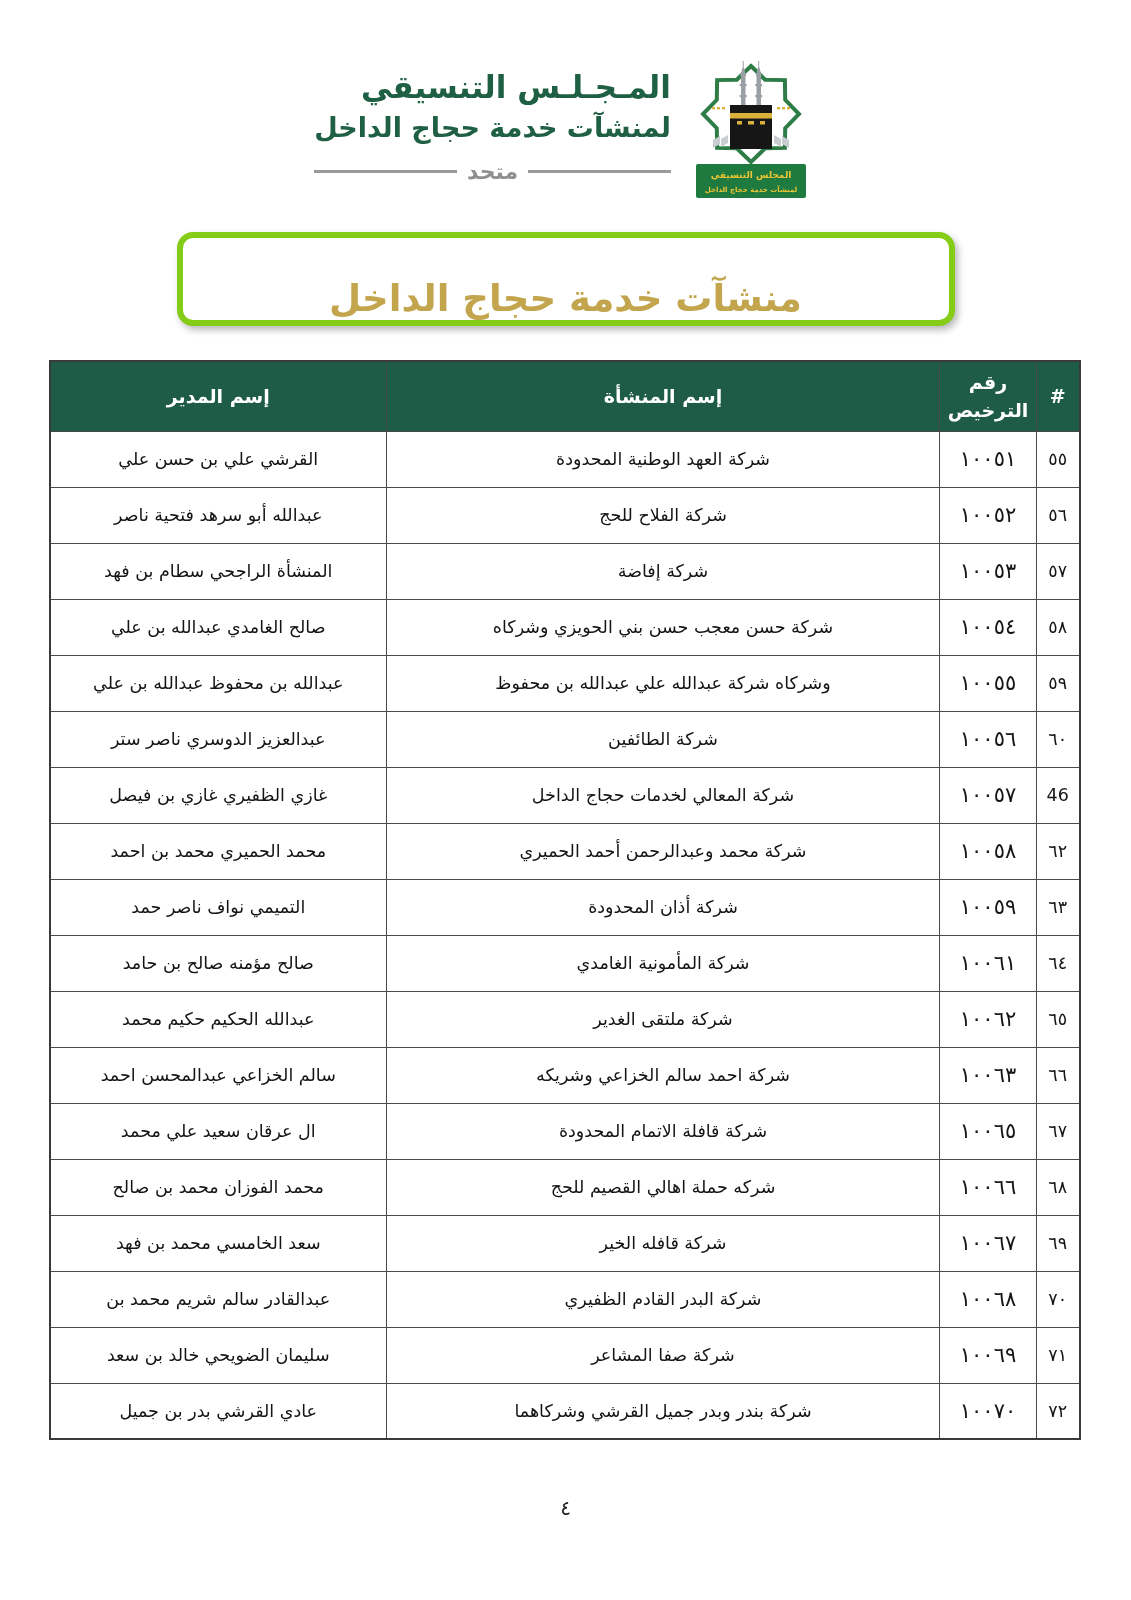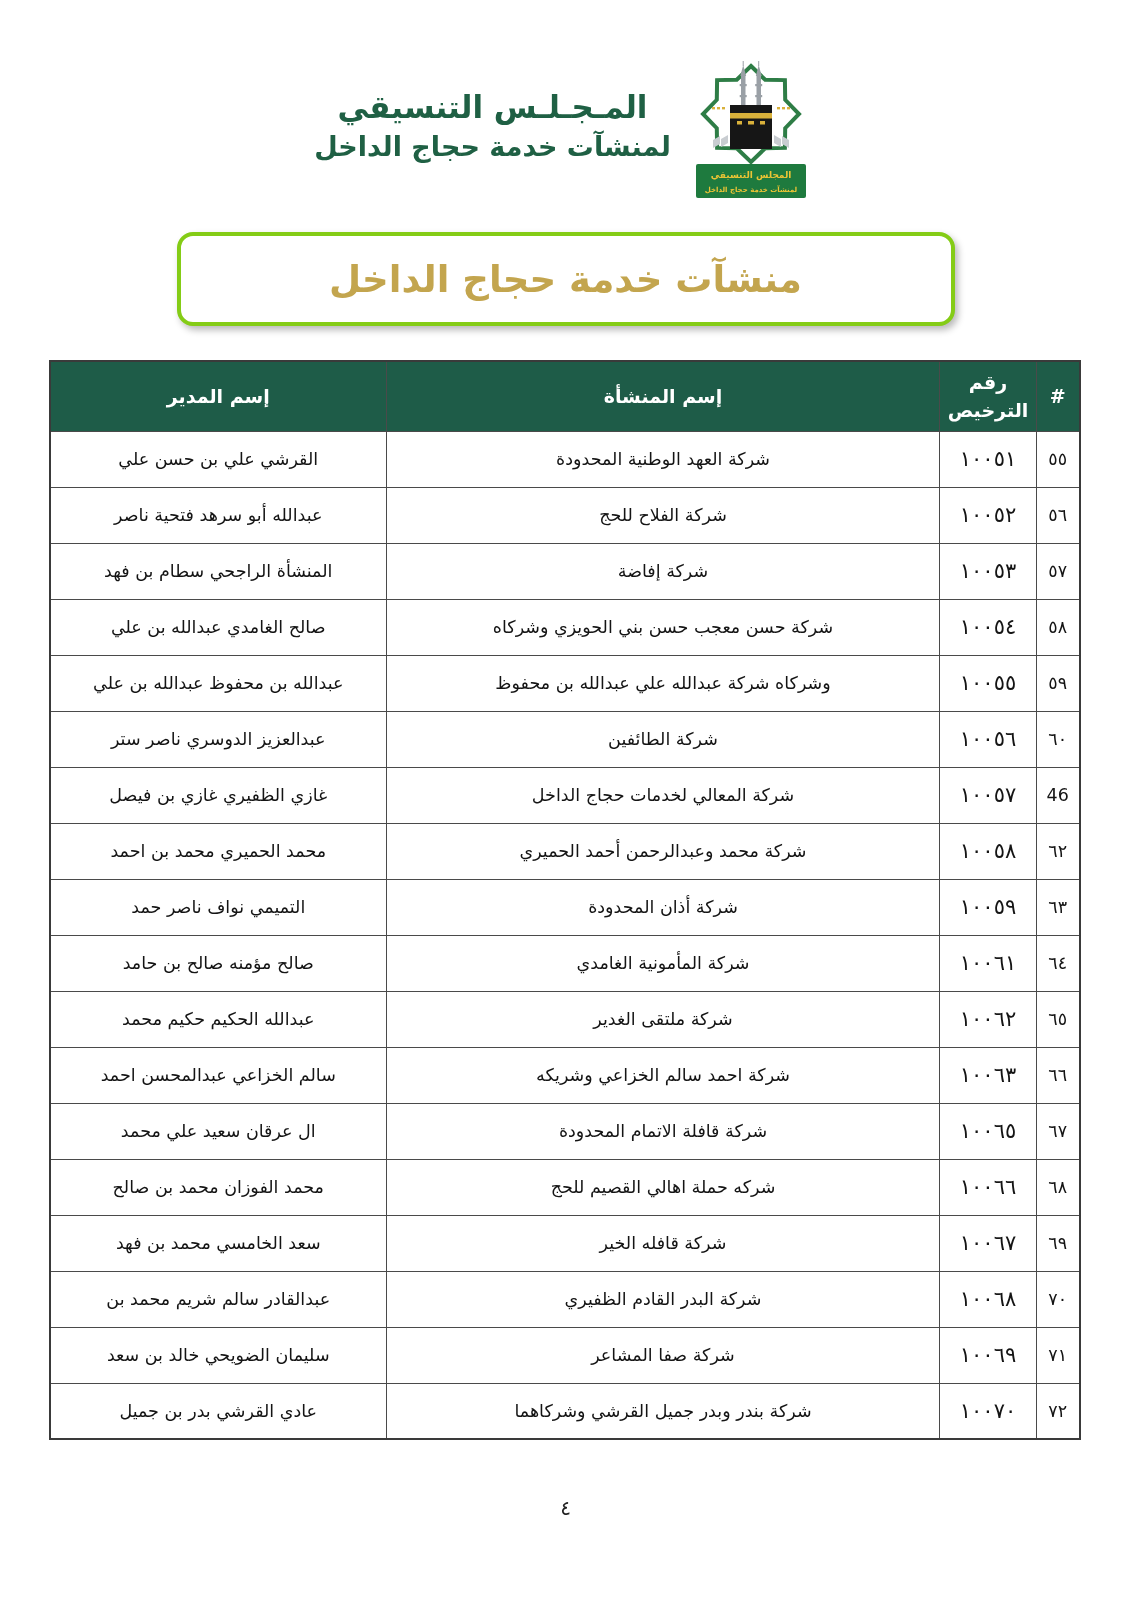--- a/index.html
+++ b/index.html
@@ -16,33 +16,33 @@
   body{
     width:1131px;height:1600px;position:relative;background:#ffffff;
     font-family:"DejaVu Sans","Liberation Sans",sans-serif;
     direction:rtl;overflow:hidden;
   }
   
   .logo-row{
     display:flex;justify-content:center;align-items:center;
     gap:14px;padding-top:52px;
   }
-  .logo-text{display:flex;flex-direction:column;align-items:center;text-align:right;}
+  .logo-text{display:flex;flex-direction:column;align-items:flex-start;text-align:right;}
   .logo-line1{font-size:31px;font-weight:bold;color:var(--logo-green);line-height:1.15;}
   .logo-line2{font-size:27px;font-weight:bold;color:var(--logo-green);line-height:1.3;margin-top:4px;}
   .united-row{display:flex;align-items:center;align-self:stretch;gap:10px;margin-top:14px;}
   .united-line{height:3px;background:#9a9a9a;flex:1;}
   .united-word{font-size:22px;font-weight:bold;color:var(--subtitle-gray);}
   .emblem{width:132px;height:150px;flex:0 0 auto;}
   
   .title-box{
     width:778px;height:94px;margin:30px auto 0;
-    border:4px solid #84cc16;border-radius:16px;background:#fff;
+    border:6px solid #84cc16;border-radius:16px;background:#fff;
     box-shadow:3px 4px 7px rgba(0,0,0,.28);
-    display:flex;align-items:center;justify-content:center;
+    display:flex;align-items:flex-end;justify-content:center;
   }
   .title-box span{font-size:37px;font-weight:bold;color:var(--gold);}
   
   .table-wrap{width:1030px;margin:34px auto 0;}
   table{
     width:1030px;border-collapse:collapse;table-layout:fixed;
     border:2px solid #3a3a3a;
   }
   th,td{border:1px solid var(--border-dark);text-align:center;vertical-align:middle;padding:2px 6px;}
   thead th{
@@ -106,20 +106,25 @@
     <g>
       <rect x="5" y="112" width="110" height="34" rx="2" fill="#1e7a3e"></rect>
       <text x="60" y="126" text-anchor="middle" font-size="9" font-weight="bold" fill="#ecc435">المجلس التنسيقي</text>
       <text x="60" y="140" text-anchor="middle" font-size="7" font-weight="bold" fill="#ecc435">لمنشآت خدمة حجاج الداخل</text>
     </g>
   </svg>
 
   <div class="logo-text">
     <div class="logo-line1">المـجـلـس التنسيقي</div>
     <div class="logo-line2">لمنشآت خدمة حجاج الداخل</div>
+    <div class="united-row">
+      <div class="united-line"></div>
+      <span class="united-word">متحد</span>
+      <div class="united-line"></div>
+    </div>
   </div>
 </header>
 
 <div class="title-box">
   <span>منشآت خدمة حجاج الداخل</span>
 </div>
 
 <div class="table-wrap">
   <table>
     <colgroup>

